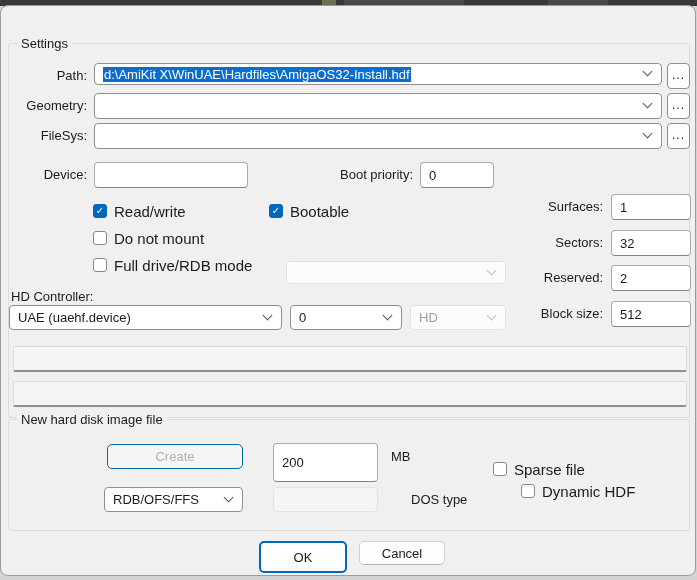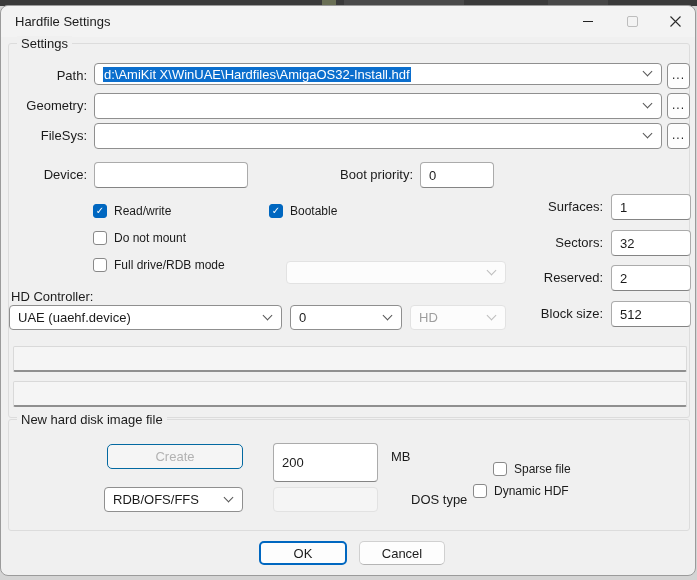--- a/index.html
+++ b/index.html
@@ -71,21 +71,21 @@
   .sel { background:#0b6ecd; color:#ffffff; padding:0 1px; }
 
   .cb-row { position:absolute; display:flex; align-items:center; gap:7px; height:16px; }
   .cb {
     width:14px; height:14px; box-sizing:border-box; background:#fff;
     border:1px solid #898989; border-radius:3px; flex:0 0 auto;
     display:flex; align-items:center; justify-content:center;
   }
   .cb.checked { background:#0067c0; border-color:#0067c0; }
   .cb.checked::after { content:"✓"; color:#fff; font-size:10px; line-height:1; }
-  .cb-label { font-size:12px; color:#1b1b1b; white-space:nowrap; }
+  .cb-label { font-size:15px; color:#1b1b1b; white-space:nowrap; }
 
   .infobar {
     position:absolute; box-sizing:border-box; background:#f5f5f5;
     border:1px solid #d9d9d9; border-bottom:2px solid #8f8f8f; border-radius:2px;
   }
 
   .btn {
     position:absolute; box-sizing:border-box; background:#fdfdfd;
     border:1px solid #d0d0d0; border-bottom-color:#b5b5b5; border-radius:5px;
     font-size:13px; color:#1b1b1b; display:flex; align-items:center; justify-content:center;
@@ -97,34 +97,20 @@
 <body>
 
 <div class="top-strip">
   <div class="frag" style="left:322px;width:14px;background:#6a6f55;"></div>
   <div class="frag" style="left:344px;width:120px;background:#4a4a4a;"></div>
   <div class="frag" style="left:548px;width:60px;background:#474747;"></div>
 </div>
 
 <div class="dialog">
 
-  <div class="titlebar">
-    <div class="title-text">Hardfile Settings</div>
-    <div class="win-btn" style="left:566px;">
-      <span class="min-glyph"></span>
-    </div>
-    <div class="win-btn" style="left:610px;">
-      <span class="max-glyph"></span>
-    </div>
-    <div class="win-btn" style="left:653px;">
-      <svg width="13" height="13" viewBox="0 0 13 13">
-        <path d="M1.5 1.5 L11.5 11.5 M11.5 1.5 L1.5 11.5" stroke="#2b2b2b" stroke-width="1.1" fill="none"></path>
-      </svg>
-    </div>
-  </div>
 
   <div class="groupbox" style="left:7px;top:37px;width:682px;height:375px;">
     <span class="group-label">Settings</span>
   </div>
 
   <div class="label rlabel" style="left:18px;top:57px;width:68px;line-height:26px;">Path:</div>
   <div class="combo" style="left:93px;top:57px;width:568px;height:22px;">
     <span class="sel">d:\AmiKit X\WinUAE\Hardfiles\AmigaOS32-Install.hdf</span>
     <span class="chev"></span>
   </div>
@@ -206,28 +192,28 @@
   </div>
 
   <div class="btn disabled" style="left:106px;top:438px;width:136px;height:25px;">Create</div>
   <div class="textfield" style="left:272px;top:437px;width:105px;height:39px;">200</div>
   <div class="label" style="left:390px;top:437px;line-height:27px;">MB</div>
 
   <div class="cb-row" style="left:492px;top:455px;">
     <span class="cb"></span>
     <span class="cb-label">Sparse file</span>
   </div>
-  <div class="cb-row" style="left:472px;top:477px;">
+  <div class="cb-row" style="left:520px;top:477px;">
     <span class="cb"></span>
     <span class="cb-label">Dynamic HDF</span>
   </div>
 
   <div class="combo" style="left:103px;top:481px;width:139px;height:25px;">
     <span>RDB/OFS/FFS</span>
     <span class="chev"></span>
   </div>
   <div class="textfield disabled" style="left:272px;top:481px;width:105px;height:25px;"></div>
   <div class="label" style="left:410px;top:481px;line-height:25px;">DOS type</div>
 
-  <div class="btn default" style="left:258px;top:535px;width:88px;height:24px;">OK</div>
+  <div class="btn default" style="left:258px;top:535px;width:88px;height:32px;">OK</div>
   <div class="btn" style="left:358px;top:535px;width:86px;height:24px;">Cancel</div>
 
 </div>
 
 </body></html>

